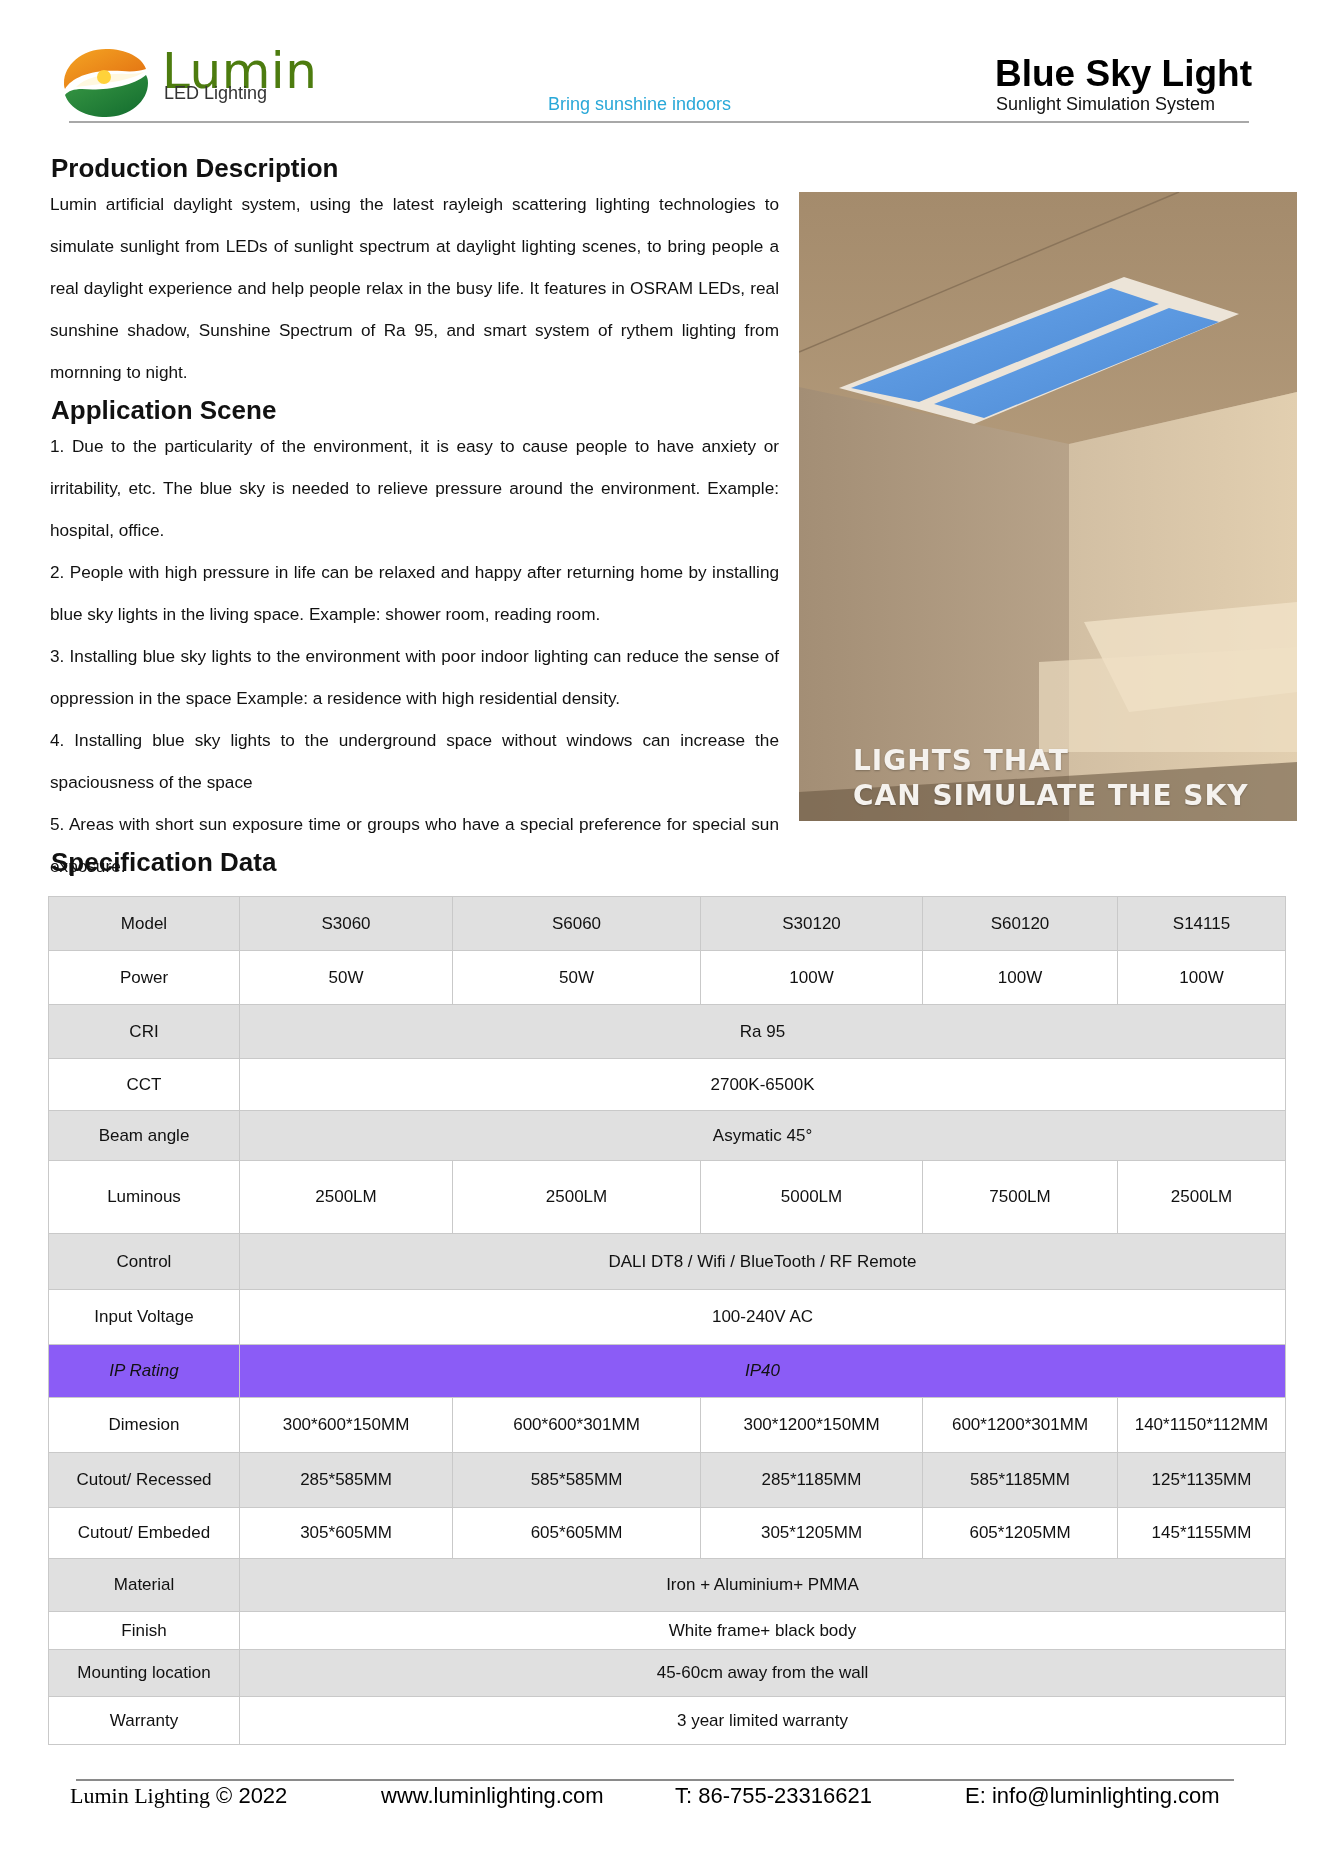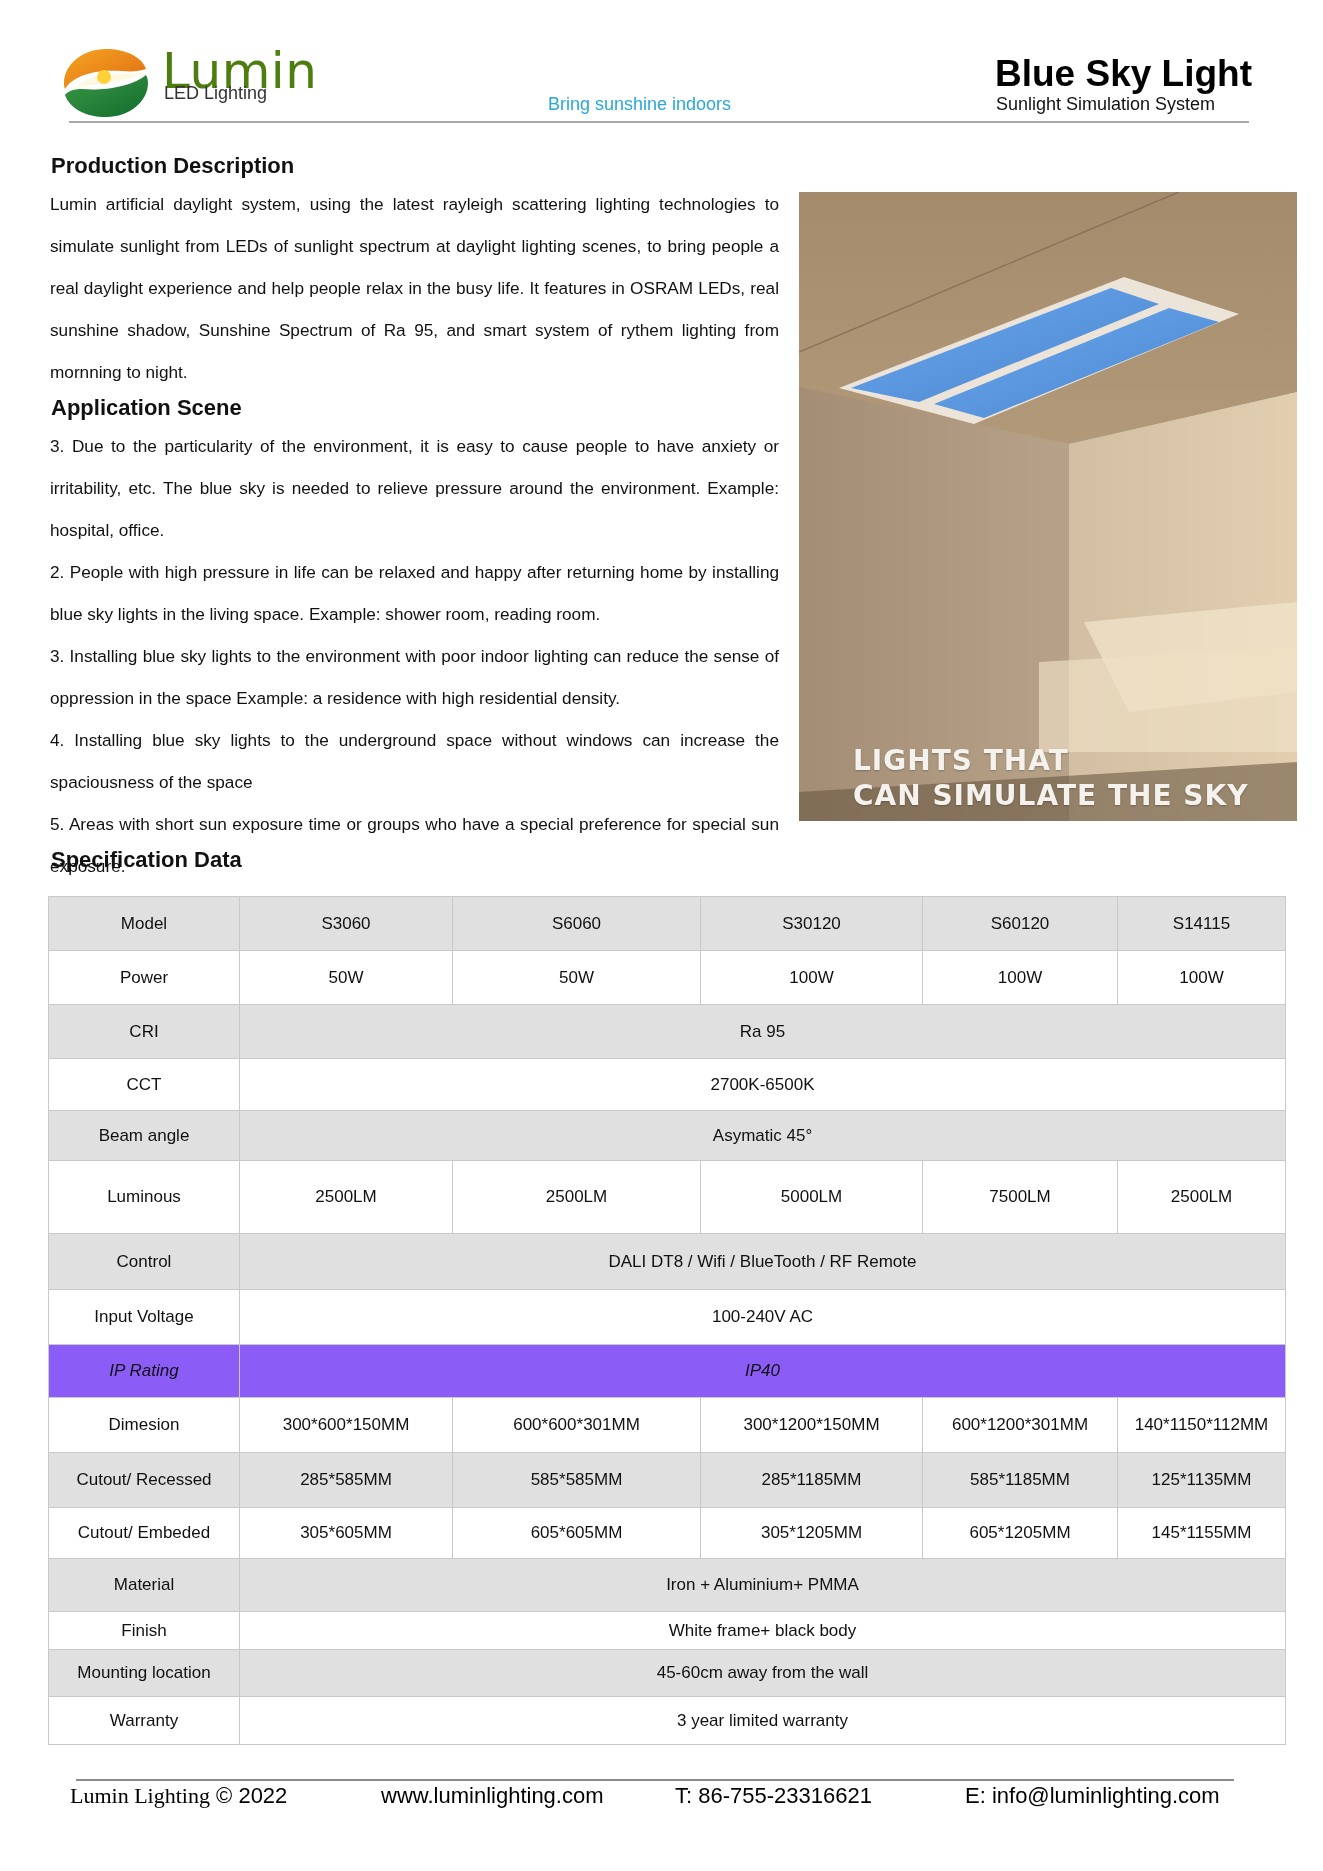--- a/index.html
+++ b/index.html
@@ -7,21 +7,21 @@
   body { position: relative; font-family: "Liberation Sans", sans-serif; color: #111; }
 
   .logo { position: absolute; left: 62px; top: 47px; width: 88px; height: 72px; }
   .brand-name { position: absolute; left: 162px; top: 46px; font-size: 50px; color: #4d7c0f; letter-spacing: 0.5px; line-height: 1; font-family: "DejaVu Sans", sans-serif; }
   .brand-sub { position: absolute; left: 164px; top: 84px; font-size: 18px; color: #333; line-height: 1; font-family: Liberation Sans, sans-serif; }
   .tagline { position: absolute; left: 548px; top: 95px; font-size: 18px; color: #29a8d8; line-height: 1; }
   .title { position: absolute; left: 995px; top: 55px; font-size: 37px; font-weight: bold; color: #000; line-height: 1; }
   .subtitle { position: absolute; left: 996px; top: 95px; font-size: 18px; color: #111; line-height: 1; }
   .header-rule { position: absolute; left: 69px; top: 121px; width: 1180px; height: 2px; background: #a8a8a8; }
 
-  .h2 { position: absolute; font-size: 22px; font-weight: bold; color: #111; line-height: 1; }
+  .h2 { position: absolute; font-size: 26px; font-weight: bold; color: #111; line-height: 1; }
   .para { position: absolute; left: 50px; width: 729px; font-size: 17.2px; line-height: 42px; text-align: justify; color: #111; }
   .para p { margin: 0; }
 
   .hero { position: absolute; left: 799px; top: 192px; width: 498px; height: 629px; overflow: hidden; background: linear-gradient(180deg, #b59a7c 0%, #a8906f 20%, #c4ab8b 45%, #d9c3a3 70%, #cdb696 100%); }
   .hero svg { position: absolute; left: 0; top: 0; width: 100%; height: 100%; }
   .hero-caption { position: absolute; left: 54px; bottom: 8px; color: #f5f2ee; font-weight: bold; font-size: 28px; line-height: 35px; letter-spacing: 1px; font-family: "DejaVu Sans", sans-serif; text-shadow: 0 1px 2px rgba(0,0,0,0.25); }
 
   .spec-table { position: absolute; left: 48px; top: 896px; width: 1238px; border-collapse: collapse; table-layout: fixed; font-size: 17px; color: #111; }
   .spec-table td { border: 1px solid #c9c9c9; text-align: center; vertical-align: middle; padding: 0 4px; }
   .spec-table tr.gray td { background: #e0e0e0; }
@@ -60,21 +60,21 @@
 <div class="subtitle">Sunlight Simulation System</div>
 <div class="header-rule"></div>
 
 <div class="h2" style="left:51px; top:155px;">Production Description</div>
 <div class="para" style="top:183px;">
   <p>Lumin artificial daylight system, using the latest rayleigh scattering lighting technologies to simulate sunlight from LEDs of sunlight spectrum at daylight lighting scenes, to bring people a real daylight experience and help people relax in the busy life. It features in OSRAM LEDs, real sunshine shadow, Sunshine Spectrum of Ra 95, and smart system of rythem lighting from mornning to night.</p>
 </div>
 
 <div class="h2" style="left:51px; top:397px;">Application Scene</div>
 <div class="para" style="top:425px;">
-  <p>3.  Due to the particularity of the environment, it is easy to cause people to have anxiety or irritability, etc. The blue sky is needed to relieve pressure around the environment. Example: hospital, office.</p>
+  <p>1.  Due to the particularity of the environment, it is easy to cause people to have anxiety or irritability, etc. The blue sky is needed to relieve pressure around the environment. Example: hospital, office.</p>
   <p>2. People with high pressure in life can be relaxed and happy after returning home by installing blue sky lights in the living space. Example: shower room, reading room.</p>
   <p>3.  Installing blue sky lights to the environment with poor indoor lighting can reduce the sense of oppression in the space Example: a residence with high residential density.</p>
   <p>4. Installing blue sky lights to the underground space without windows can increase the spaciousness of the space</p>
   <p>5.  Areas with short sun exposure time or groups who have a special preference for special sun exposure.</p>
 </div>
 
 <div class="hero">
   <svg viewBox="0 0 498 629" preserveAspectRatio="none">
     <defs>
       <linearGradient id="ceil" x1="0" y1="0" x2="0" y2="1">

